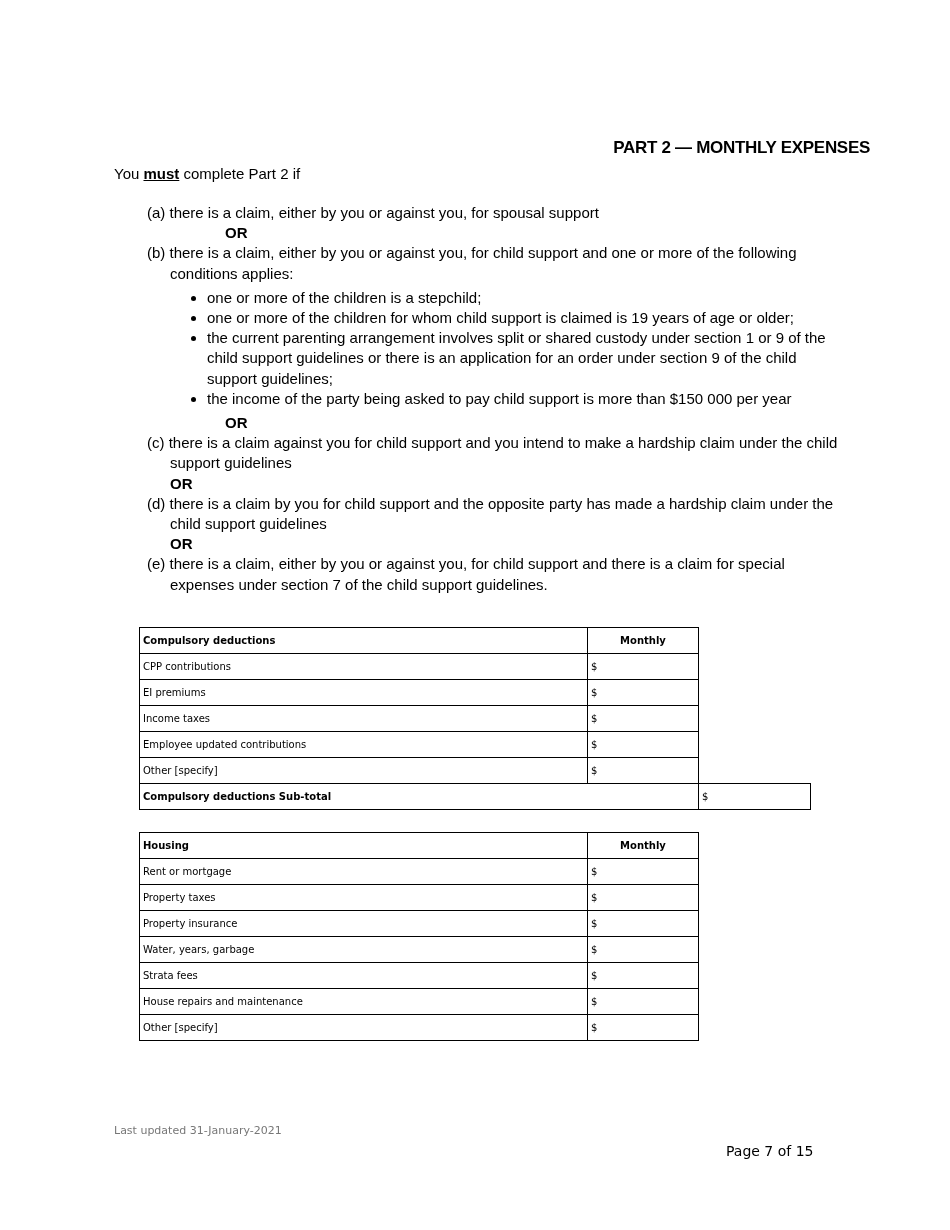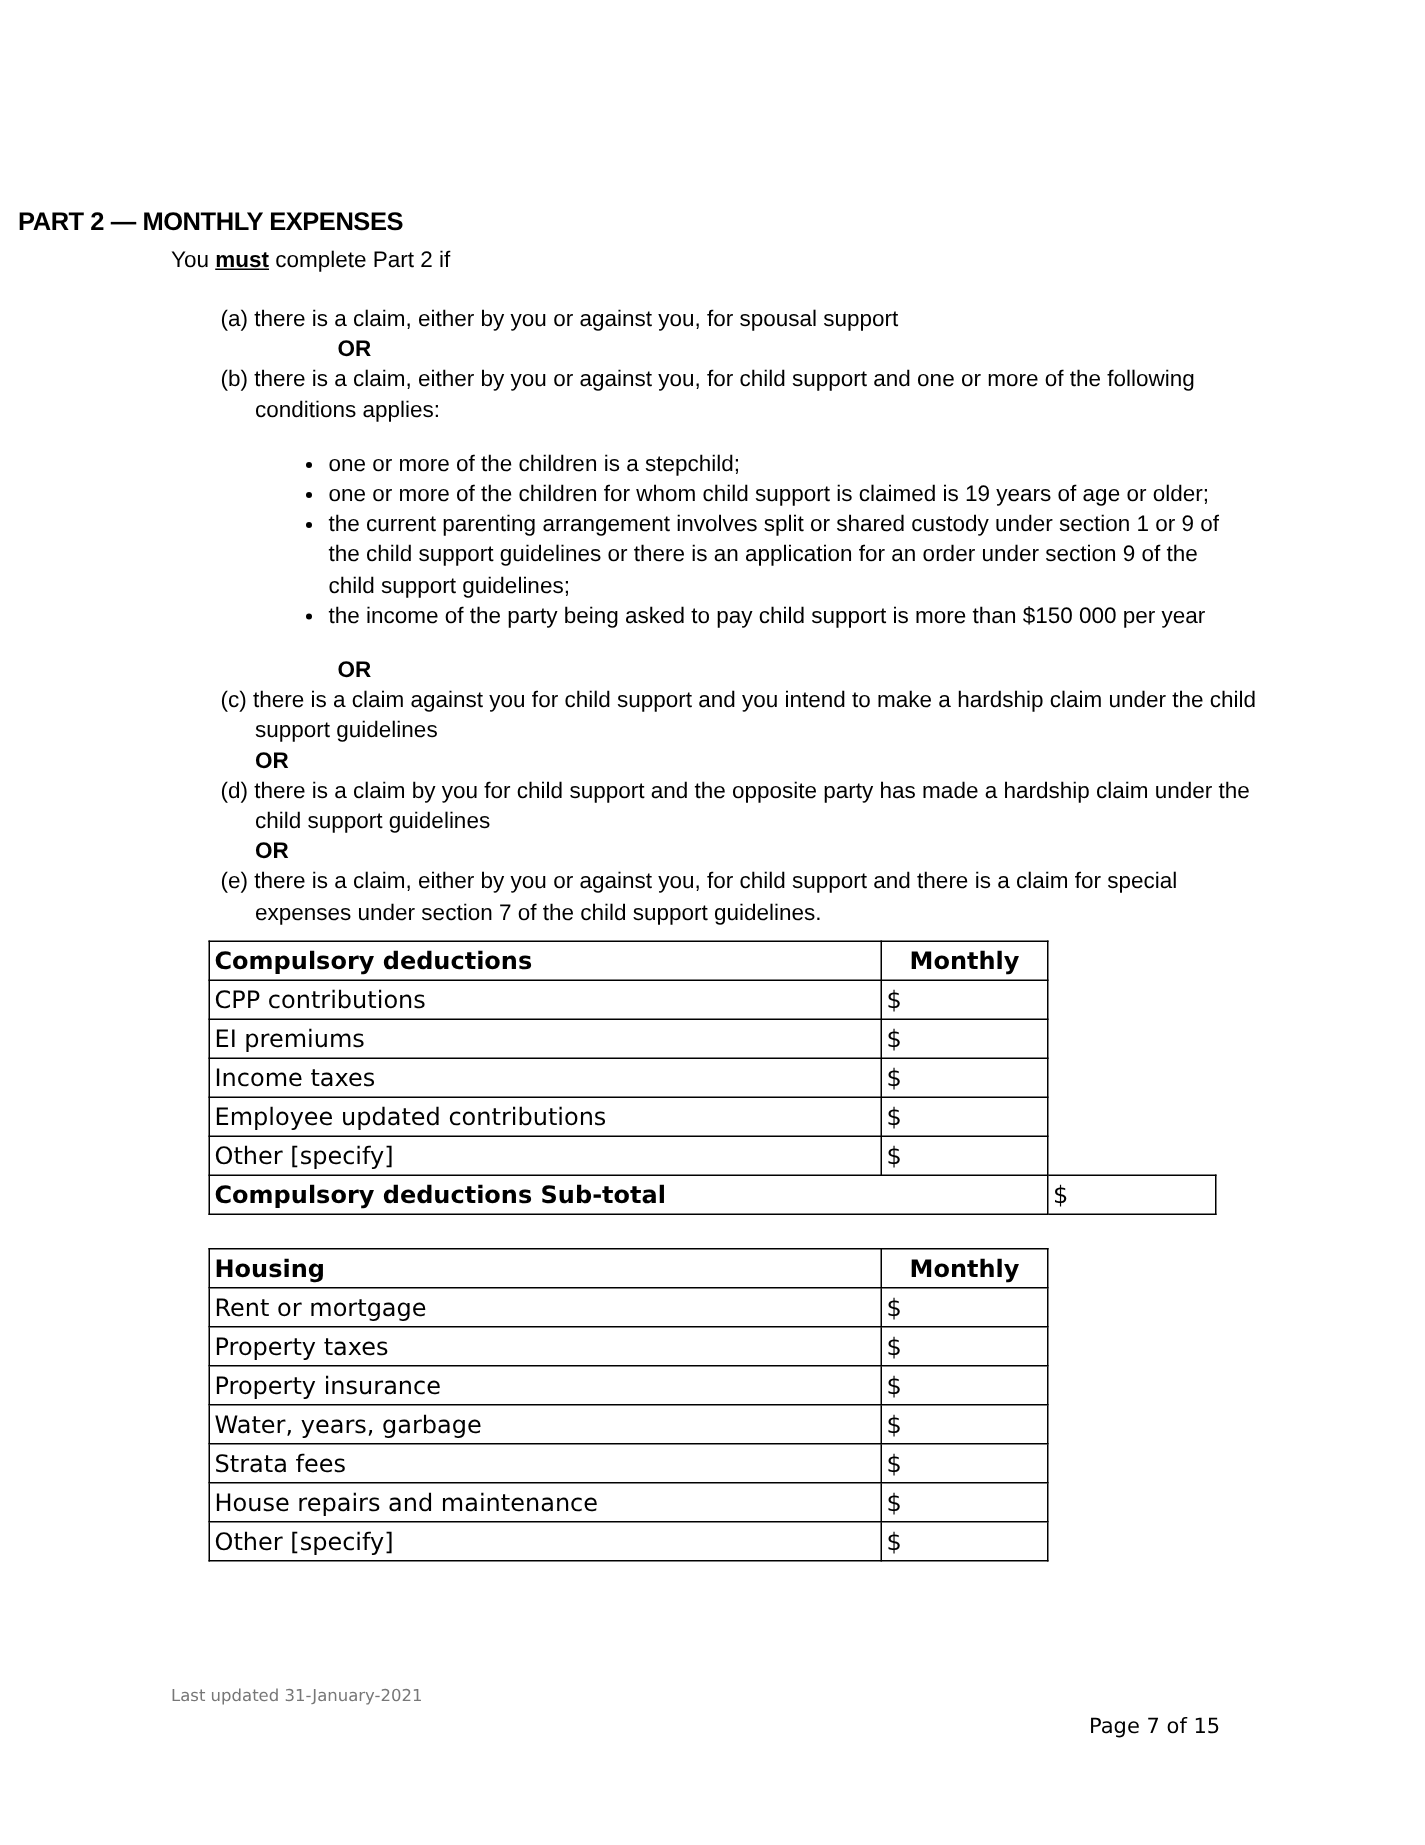--- a/index.html
+++ b/index.html
@@ -1,30 +1,30 @@
 <!DOCTYPE html>
 <html><head>
 <meta charset="utf-8">
 <style>
   html, body { margin: 0; padding: 0; background: #ffffff; }
   body { width: 950px; height: 1230px; position: relative; overflow: hidden; color: #000; }
-  .title { position: absolute; top: 138px; left: 12px; width: 870px; text-align: left;
+  .title { position: absolute; top: 138px; left: 0; width: 870px; text-align: right;
     font-family: "Liberation Sans", sans-serif; font-weight: bold; font-size: 17px; letter-spacing: -0.3px; }
   .intro { position: absolute; top: 165px; left: 114px; font-family: "Liberation Sans", sans-serif; font-size: 15px; }
   .intro b { text-decoration: underline; }
   .list { position: absolute; top: 203px; left: 147px; width: 700px;
     font-family: "Liberation Sans", sans-serif; font-size: 15px; line-height: 20.2px; }
   .item { padding-left: 23px; text-indent: -23px; }
   .or { font-weight: bold; }
   .or.deep { padding-left: 78px; }
   .or.shallow { padding-left: 23px; }
-  .bullets { margin: 16px; padding-left: 56px; list-style: disc; }
+  .bullets { margin: 4px; padding-left: 56px; list-style: disc; }
   .bullets li { padding-left: 0; }
   table.form { position: absolute; left: 139px; border-collapse: collapse;
-    font-family: "DejaVu Sans", sans-serif; font-size: 16px; }
+    font-family: "DejaVu Sans", sans-serif; font-size: 10px; }
   table.form td { border: 1px solid #000; height: 26px; padding: 0 3px; box-sizing: border-box; }
   td.label { width: 448px; }
   td.amt { width: 111px; }
   td.head { font-weight: bold; }
   td.head.amt { text-align: center; }
   td.sub-label { font-weight: bold; border-right: 1px solid #000; }
   td.sub-amt { width: 112px; }
   td.blank { border: none !important; width: 112px; }
   .footer-date { position: absolute; top: 1124px; left: 114px; font-family: "DejaVu Sans", sans-serif; font-size: 11px; color: #777; }
   .footer-page { position: absolute; top: 1143px; left: 726px; font-family: "DejaVu Sans", sans-serif; font-size: 14px; }

